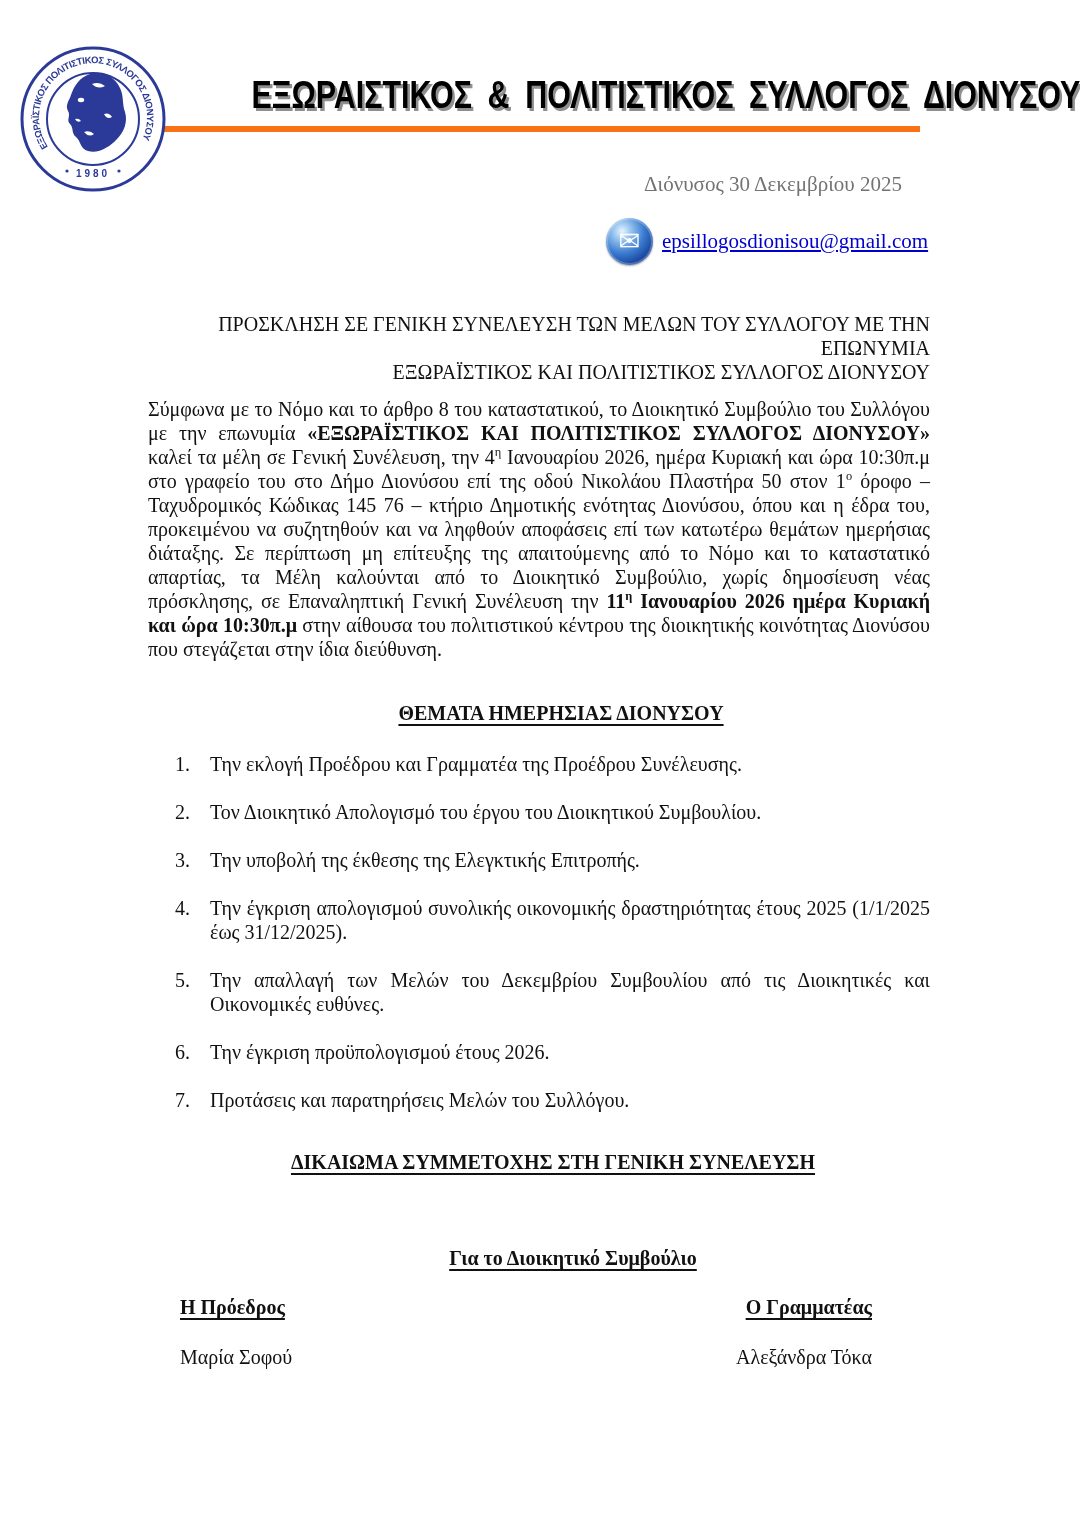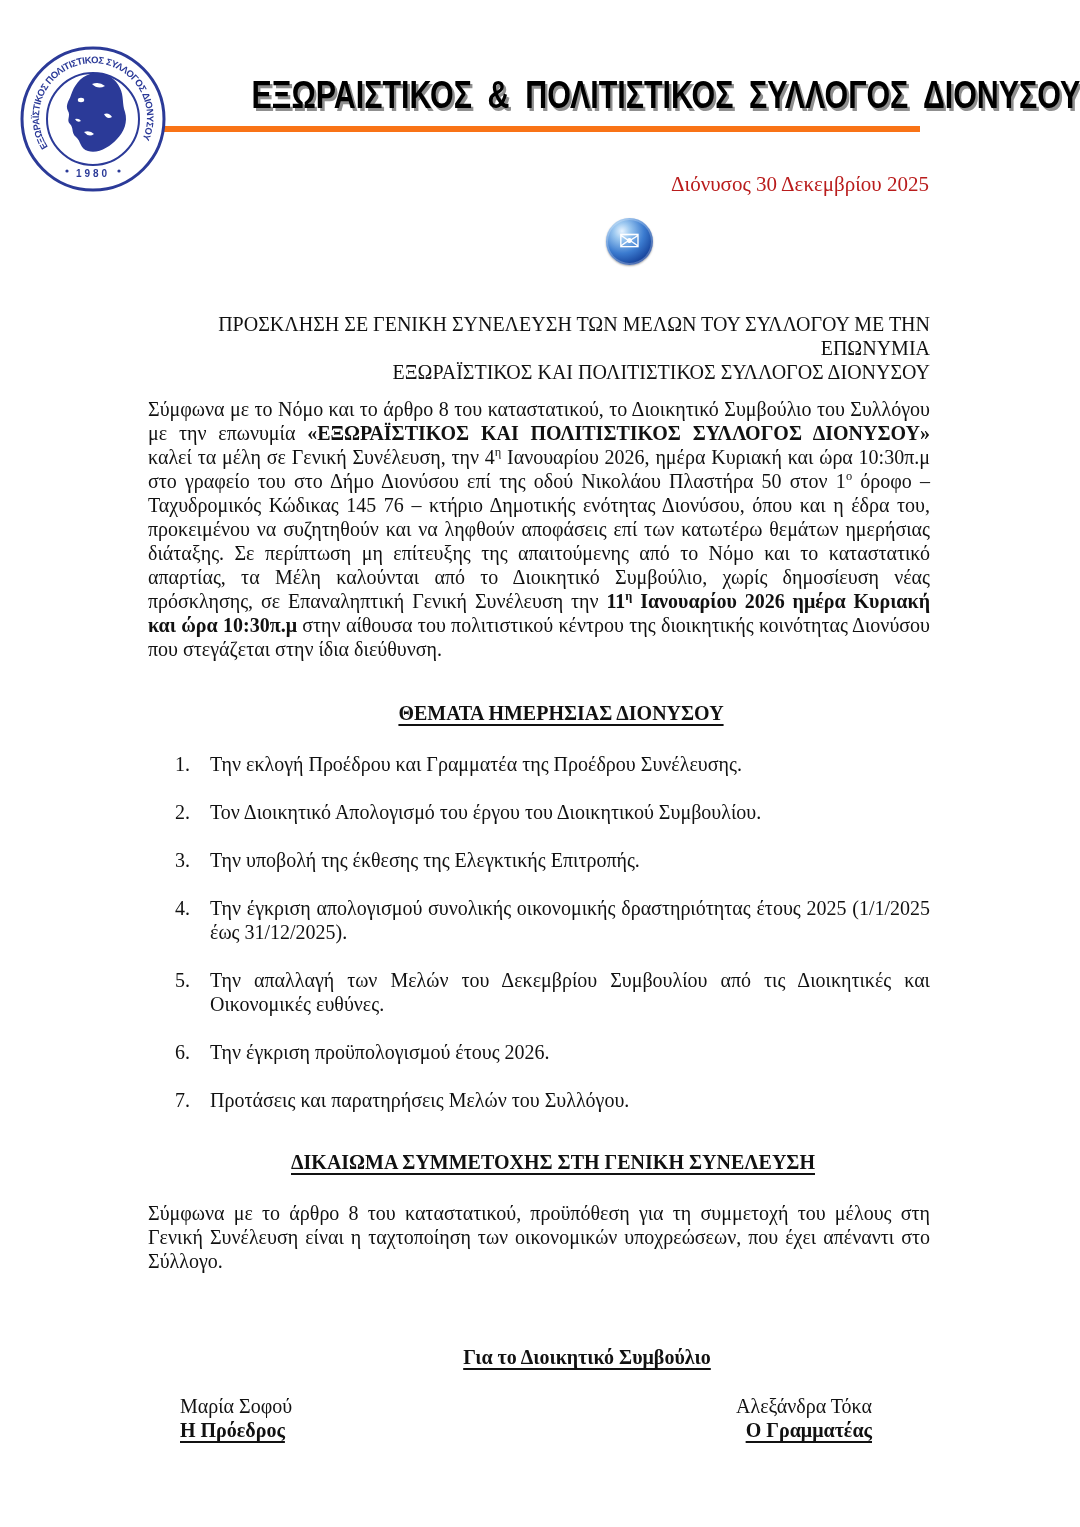--- a/index.html
+++ b/index.html
@@ -44,23 +44,23 @@
     word-spacing: 9px;
     white-space: nowrap;
     color: #000000;
     text-shadow: 3px 3px 0 #8f8f8f;
     transform: scaleX(0.80);
     transform-origin: center;
   }
   .doc-date {
     position: absolute;
     top: 172px;
-    right: 151px;
+    right: 178px;
     font-size: 21px;
-    color: #b91c1c;
+    color: #737373;
   }
   .email-row {
     position: absolute;
     top: 218px;
     left: 606px;
     display: flex;
     align-items: center;
     gap: 9px;
   }
   .email-icon {
@@ -124,21 +124,21 @@
 
   
   .board-heading {
     margin: 72px 0 25px 0;
     font-weight: 700;
     text-align: center;
     text-decoration: underline;
     text-decoration-thickness: 2px;
     text-underline-offset: 4px;
     position: relative;
-    left: 48px;
+    left: 34px;
   }
   .sig-row {
     display: flex;
     justify-content: space-between;
     padding-left: 32px;
     padding-right: 58px;
   }
   .sig-titles { margin-bottom: 26px; }
   .sig-title {
     font-weight: 700;
@@ -187,20 +187,21 @@
   </div>
 
   <div class="title-block">
     <h1 class="assoc-title">ΕΞΩΡΑΙΣΤΙΚΟΣ &amp; ΠΟΛΙΤΙΣΤΙΚΟΣ ΣΥΛΛΟΓΟΣ ΔΙΟΝΥΣΟΥ</h1>
   </div>
 
   <div class="doc-date">Διόνυσος 30 Δεκεμβρίου 2025</div>
 
   <div class="email-row">
     <span class="email-icon">✉</span>
+    <a class="email-link" href="#">epsillogosdionisou@gmail.com</a>
   </div>
 
   <main class="content">
 
     <p class="inv-heading">
       <span>ΠΡΟΣΚΛΗΣΗ ΣΕ ΓΕΝΙΚΗ ΣΥΝΕΛΕΥΣΗ ΤΩΝ ΜΕΛΩΝ ΤΟΥ ΣΥΛΛΟΓΟΥ ΜΕ ΤΗΝ ΕΠΩΝΥΜΙΑ</span>
       <span>ΕΞΩΡΑΪΣΤΙΚΟΣ ΚΑΙ ΠΟΛΙΤΙΣΤΙΚΟΣ ΣΥΛΛΟΓΟΣ ΔΙΟΝΥΣΟΥ</span>
     </p>
 
     <p class="inv-body"><span>Σύμφωνα με το Νόμο και το άρθρο 8 του καταστατικού, το Διοικητικό Συμβούλιο του Συλλόγου με την επωνυμία </span><b>«ΕΞΩΡΑΪΣΤΙΚΟΣ ΚΑΙ ΠΟΛΙΤΙΣΤΙΚΟΣ ΣΥΛΛΟΓΟΣ ΔΙΟΝΥΣΟΥ»</b><span> καλεί τα μέλη σε Γενική Συνέλευση, την 4</span><sup>η</sup><span> Ιανουαρίου 2026, ημέρα Κυριακή και ώρα 10:30π.μ στο γραφείο του στο Δήμο Διονύσου επί της οδού Νικολάου Πλαστήρα 50 στον 1</span><sup>ο</sup><span> όροφο – Ταχυδρομικός Κώδικας 145 76 – κτήριο Δημοτικής ενότητας Διονύσου, όπου και η έδρα του, προκειμένου να συζητηθούν και να ληφθούν αποφάσεις επί των κατωτέρω θεμάτων ημερήσιας διάταξης. Σε περίπτωση μη επίτευξης της απαιτούμενης από το Νόμο και το καταστατικό απαρτίας, τα Μέλη καλούνται από το Διοικητικό Συμβούλιο, χωρίς δημοσίευση νέας πρόσκλησης, σε Επαναληπτική Γενική Συνέλευση την </span><b>11</b><b><sup>η</sup></b><b> Ιανουαρίου 2026 ημέρα Κυριακή και ώρα 10:30π.μ</b><span> στην αίθουσα του πολιτιστικού κέντρου της διοικητικής κοινότητας Διονύσου που στεγάζεται στην ίδια διεύθυνση.</span></p>
@@ -212,28 +213,27 @@
       <li><span>Τον Διοικητικό Απολογισμό του έργου του Διοικητικού Συμβουλίου.</span></li>
       <li><span>Την υποβολή της έκθεσης της Ελεγκτικής Επιτροπής.</span></li>
       <li><span>Την έγκριση απολογισμού συνολικής οικονομικής δραστηριότητας έτους 2025 (1/1/2025  έως 31/12/2025).</span></li>
       <li><span>Την απαλλαγή των Μελών του Δεκεμβρίου Συμβουλίου από τις Διοικητικές και Οικονομικές ευθύνες.</span></li>
       <li><span>Την έγκριση προϋπολογισμού έτους 2026.</span></li>
       <li><span>Προτάσεις και παρατηρήσεις Μελών του Συλλόγου.</span></li>
     </ol>
 
     <h2 class="section-heading participation-heading">ΔΙΚΑΙΩΜΑ ΣΥΜΜΕΤΟΧΗΣ ΣΤΗ ΓΕΝΙΚΗ ΣΥΝΕΛΕΥΣΗ</h2>
 
-    <p class="participation-body">Σύμφωνα με το άρθρο 8 του καταστατικού, προϋπόθεση για τη συμμετοχή του μέλους στη Γενική Συνέλευση είναι η ταχτοποίηση των οικονομικών υποχρεώσεων, που έχει απέναντι στο Σύλλογο.</p>
 
     <p class="board-heading">Για το Διοικητικό Συμβούλιο</p>
+
+    <div class="sig-row sig-titles">
+      <span class="sig-title">Η Πρόεδρος</span>
+      <span class="sig-title">Ο Γραμματέας</span>
+    </div>
 
     <div class="sig-row sig-names">
       <span>Μαρία Σοφού</span>
       <span>Αλεξάνδρα Τόκα</span>
     </div>
 
-    <div class="sig-row sig-titles">
-      <span class="sig-title">Η Πρόεδρος</span>
-      <span class="sig-title">Ο Γραμματέας</span>
-    </div>
-
   </main>
 </div>
 
 </body></html>

